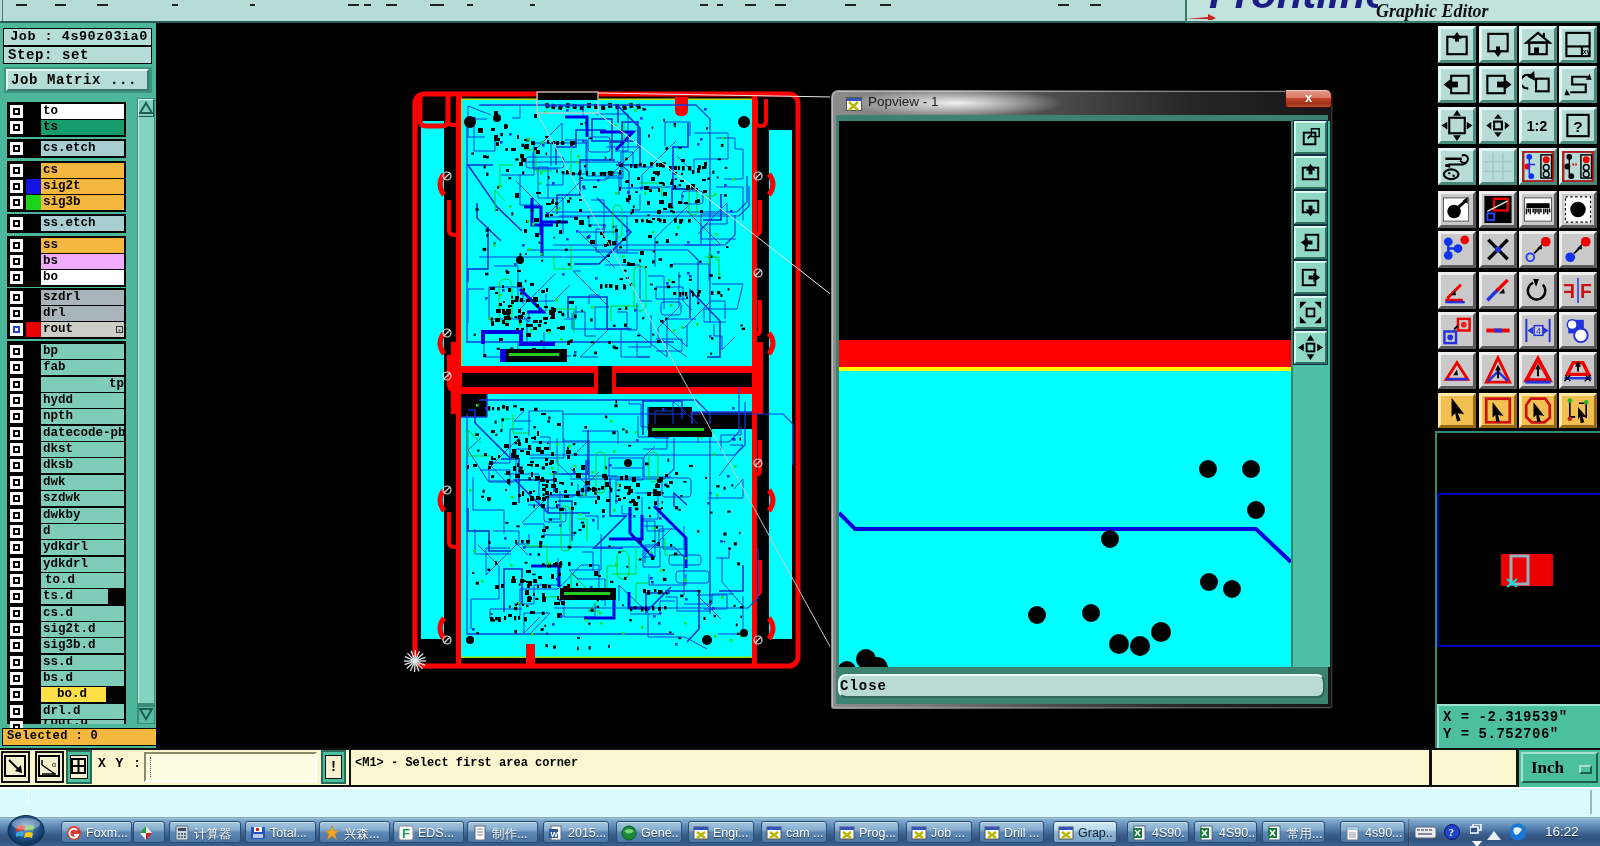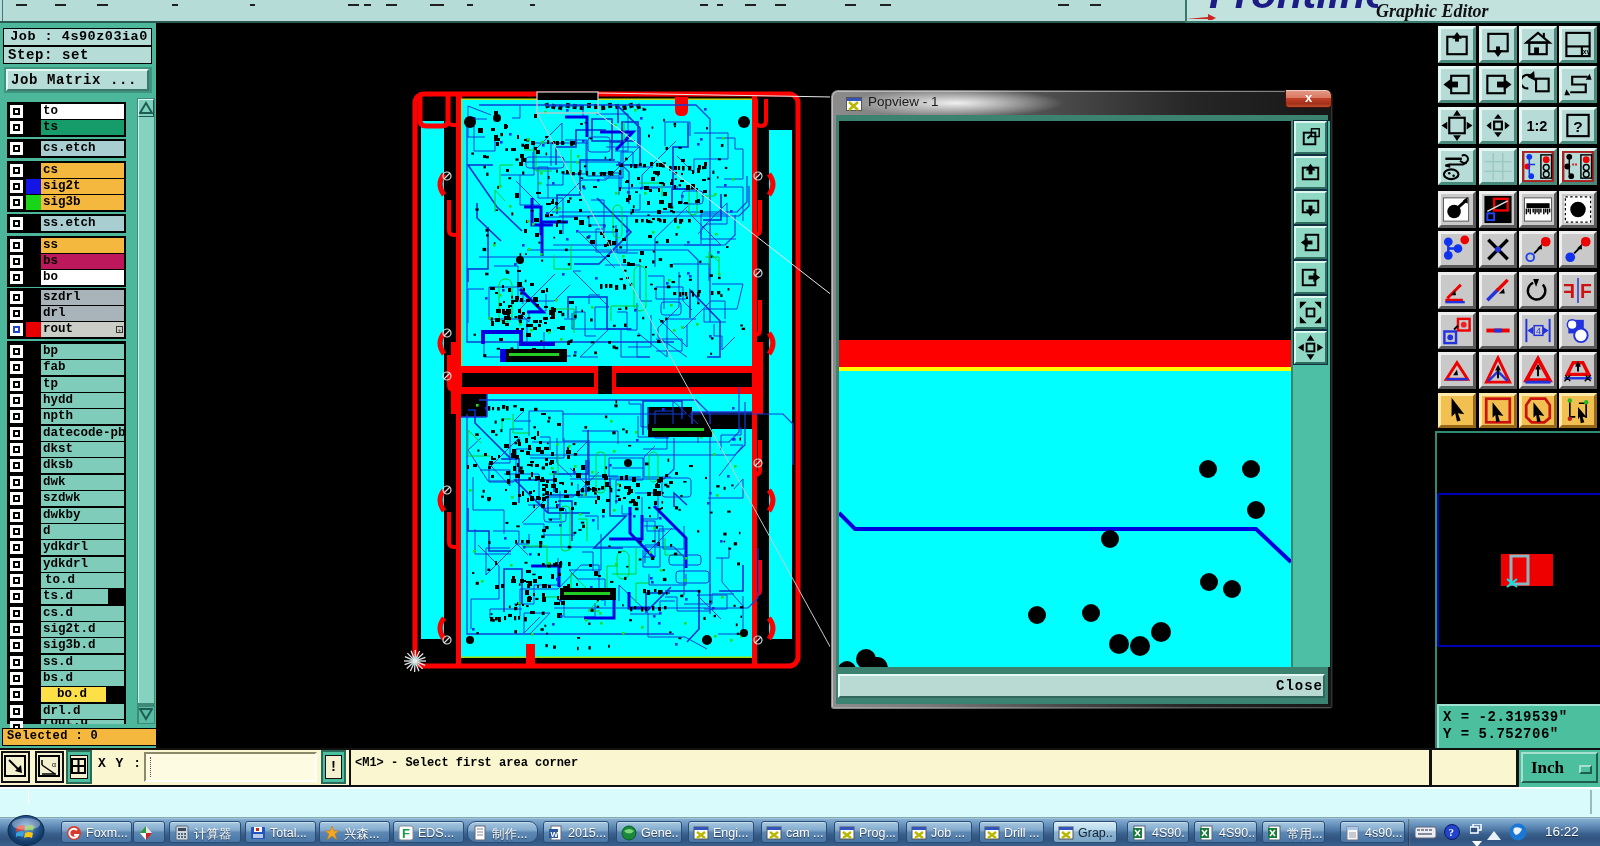--- a/index.html
+++ b/index.html
@@ -98,21 +98,21 @@
         <div style="position:absolute;left:3px;top:3px;width:7px;height:7px;border:2px solid #000;background:#fff;"></div>
       </div>
       <div style="position:absolute;left:17px;top:0px;width:15px;height:15px;background:#000;"></div>
       <div style="position:absolute;left:32px;top:0px;width:83px;height:15px;background:#f4b83f;overflow:hidden;font-family:'Liberation Mono',monospace;font-weight:bold;font-size:12.5px;line-height:15px;color:#000;padding-left:2px;letter-spacing:0px;white-space:nowrap;">ss</div>
     </div>
 <div style="position:absolute;left:9px;top:254px;width:115px;height:15px;background:#000;">
       <div style="position:absolute;left:1px;top:1px;width:13px;height:13px;background:#fff;">
         <div style="position:absolute;left:3px;top:3px;width:7px;height:7px;border:2px solid #000;background:#fff;"></div>
       </div>
       <div style="position:absolute;left:17px;top:0px;width:15px;height:15px;background:#000;"></div>
-      <div style="position:absolute;left:32px;top:0px;width:83px;height:15px;background:#be185d;overflow:hidden;font-family:'Liberation Mono',monospace;font-weight:bold;font-size:12.5px;line-height:15px;color:#000;padding-left:2px;letter-spacing:0px;white-space:nowrap;">bs</div>
+      <div style="position:absolute;left:32px;top:0px;width:83px;height:15px;background:#f0abfc;overflow:hidden;font-family:'Liberation Mono',monospace;font-weight:bold;font-size:12.5px;line-height:15px;color:#000;padding-left:2px;letter-spacing:0px;white-space:nowrap;">bs</div>
     </div>
 <div style="position:absolute;left:9px;top:270px;width:115px;height:15px;background:#000;">
       <div style="position:absolute;left:1px;top:1px;width:13px;height:13px;background:#fff;">
         <div style="position:absolute;left:3px;top:3px;width:7px;height:7px;border:2px solid #000;background:#fff;"></div>
       </div>
       <div style="position:absolute;left:17px;top:0px;width:15px;height:15px;background:#000;"></div>
       <div style="position:absolute;left:32px;top:0px;width:83px;height:15px;background:#ffffff;overflow:hidden;font-family:'Liberation Mono',monospace;font-weight:bold;font-size:12.5px;line-height:15px;color:#000;padding-left:2px;letter-spacing:0px;white-space:nowrap;">bo</div>
     </div>
 <div style="position:absolute;left:7px;top:288px;width:119px;height:51px;background:#000;"></div>
 <div style="position:absolute;left:9px;top:290px;width:115px;height:15px;background:#000;">
@@ -145,21 +145,21 @@
       <div style="position:absolute;left:17px;top:0px;width:15px;height:15px;background:#000;"></div>
       <div style="position:absolute;left:32px;top:0px;width:83px;height:15px;background:#7fccba;overflow:hidden;font-family:'Liberation Mono',monospace;font-weight:bold;font-size:12.5px;line-height:15px;color:#000;padding-left:2px;letter-spacing:0px;white-space:nowrap;">bp</div>
     </div>
 <div style="position:absolute;left:9px;top:360px;width:115px;height:15px;background:#000;">
       <div style="position:absolute;left:1px;top:1px;width:13px;height:13px;background:#fff;">
         <div style="position:absolute;left:3px;top:3px;width:7px;height:7px;border:2px solid #000;background:#fff;"></div>
       </div>
       <div style="position:absolute;left:17px;top:0px;width:15px;height:15px;background:#000;"></div>
       <div style="position:absolute;left:32px;top:0px;width:83px;height:15px;background:#7fccba;overflow:hidden;font-family:'Liberation Mono',monospace;font-weight:bold;font-size:12.5px;line-height:15px;color:#000;padding-left:2px;letter-spacing:0px;white-space:nowrap;">fab</div>
     </div>
-<div style="position:absolute;left:9px;top:377px;width:115px;height:15px;background:#000;">
+<div style="position:absolute;left:9px;top:377px;width:115px;height:15px;background:#000;text-align:right;">
       <div style="position:absolute;left:1px;top:1px;width:13px;height:13px;background:#fff;">
         <div style="position:absolute;left:3px;top:3px;width:7px;height:7px;border:2px solid #000;background:#fff;"></div>
       </div>
       <div style="position:absolute;left:17px;top:0px;width:15px;height:15px;background:#000;"></div>
       <div style="position:absolute;left:32px;top:0px;width:83px;height:15px;background:#7fccba;overflow:hidden;font-family:'Liberation Mono',monospace;font-weight:bold;font-size:12.5px;line-height:15px;color:#000;padding-left:2px;letter-spacing:0px;white-space:nowrap;">tp</div>
     </div>
 <div style="position:absolute;left:9px;top:393px;width:115px;height:15px;background:#000;">
       <div style="position:absolute;left:1px;top:1px;width:13px;height:13px;background:#fff;">
         <div style="position:absolute;left:3px;top:3px;width:7px;height:7px;border:2px solid #000;background:#fff;"></div>
       </div>
@@ -1658,21 +1658,21 @@
           </svg></div>
 <div style="position:absolute;left:1px;top:210px;width:33px;height:33px;background:#8fd8c4;border-top:2px solid #dcf8ee;border-left:2px solid #dcf8ee;border-right:2px solid #2f6e5e;border-bottom:2px solid #2f6e5e;box-shadow:0 0 0 1px #134;"><svg width="29" height="29" viewBox="0 0 30 30">
             <rect x="11" y="11" width="8" height="8" fill="none" stroke="#000" stroke-width="2"></rect>
             <polygon points="15,2 11,8 19,8" fill="#000"></polygon>
             <polygon points="15,28 11,22 19,22" fill="#000"></polygon>
             <polygon points="2,15 8,11 8,19" fill="#000"></polygon>
             <polygon points="28,15 22,11 22,19" fill="#000"></polygon>
           </svg></div>
 </div>
 <div style="position:absolute;left:5px;top:580px;width:492px;height:32px;background:#3c8270;"></div>
-<div style="position:absolute;left:7px;top:584px;width:487px;height:24px;background:#b9d9d3;border-top:2px solid #e6f8f4;border-left:2px solid #e6f8f4;border-right:2px solid #31675c;border-bottom:2px solid #31675c;font-family:'Liberation Mono',monospace;font-weight:bold;font-size:14px;text-align:right;line-height:21px;color:#000;letter-spacing:1px;">Close</div>
+<div style="position:absolute;left:7px;top:584px;width:487px;height:24px;background:#b9d9d3;border-top:2px solid #e6f8f4;border-left:2px solid #e6f8f4;border-right:2px solid #31675c;border-bottom:2px solid #31675c;font-family:'Liberation Mono',monospace;font-weight:bold;font-size:14px;text-align:left;line-height:21px;color:#000;letter-spacing:1px;border-radius:8px;">Close</div>
 </div>
 
 <div style="position:absolute;left:1437px;top:23px;width:163px;height:410px;background:#000;">
 <div style="position:absolute;left:1px;top:3px;width:38px;height:37px;background:#b7dcd8;border-top:3px solid #e4f6f2;border-left:3px solid #e4f6f2;border-right:3px solid #49897c;border-bottom:3px solid #49897c;"><svg width="32" height="31" viewBox="0 0 32 32">
           <rect x="6" y="8" width="20" height="18" stroke="#000" stroke-width="2.2" fill="none"></rect>
           <polygon points="16,3 21,10 11,10" fill="#000"></polygon>
           <rect x="14" y="8" width="4" height="5" fill="#000"></rect>
         </svg></div>
 <div style="position:absolute;left:42px;top:3px;width:38px;height:37px;background:#b7dcd8;border-top:3px solid #e4f6f2;border-left:3px solid #e4f6f2;border-right:3px solid #49897c;border-bottom:3px solid #49897c;"><svg width="32" height="31" viewBox="0 0 32 32">
           <rect x="6" y="5" width="20" height="18" stroke="#000" stroke-width="2.2" fill="none"></rect>
@@ -2014,21 +2014,21 @@
         </svg></div>
       <span style="position:absolute;left:24px;top:4px;font-family:'Liberation Sans',sans-serif;font-size:12.5px;color:#fff;text-shadow:0 1px 1px rgba(0,0,0,0.6);white-space:nowrap;overflow:hidden;max-width:43px;display:inline-block">兴森...</span>
     </div>
 <div style="position:absolute;left:393px;top:821px;width:71px;height:22px;background:linear-gradient(to bottom,#a6c8e2 0%,#85acce 40%,#5d88b4 52%,#4a77a6 100%);border:1px solid #2b4d72;border-radius:3px;box-shadow:inset 0 1px 0 rgba(255,255,255,0.4);">
       <div style="position:absolute;left:4px;top:3px;width:16px;height:16px;"><svg width="16" height="16">
           <rect x="1" y="1" width="14" height="14" rx="2" fill="#fff" stroke="#888"></rect>
           <text x="4" y="13" font-size="13" font-weight="bold" fill="#1a9a4a" font-family="Liberation Sans">F</text>
         </svg></div>
       <span style="position:absolute;left:24px;top:4px;font-family:'Liberation Sans',sans-serif;font-size:12.5px;color:#fff;text-shadow:0 1px 1px rgba(0,0,0,0.6);white-space:nowrap;overflow:hidden;max-width:43px;display:inline-block">EDS...</span>
     </div>
-<div style="position:absolute;left:467px;top:821px;width:71px;height:22px;background:linear-gradient(to bottom,#a6c8e2 0%,#85acce 40%,#5d88b4 52%,#4a77a6 100%);border:1px solid #2b4d72;border-radius:9px;box-shadow:inset 0 1px 0 rgba(255,255,255,0.4);">
+<div style="position:absolute;left:467px;top:821px;width:71px;height:22px;background:linear-gradient(to bottom,#a6c8e2 0%,#85acce 40%,#5d88b4 52%,#4a77a6 100%);border:1px solid #2b4d72;border-radius:3px;box-shadow:inset 0 1px 0 rgba(255,255,255,0.4);">
       <div style="position:absolute;left:4px;top:3px;width:16px;height:16px;"><svg width="16" height="16">
           <rect x="3" y="1" width="10" height="14" fill="#fff" stroke="#667"></rect>
           <g stroke="#889" stroke-width="1">
             <line x1="5" y1="4" x2="11" y2="4"></line>
             <line x1="5" y1="7" x2="11" y2="7"></line>
             <line x1="5" y1="10" x2="11" y2="10"></line>
           </g>
         </svg></div>
       <span style="position:absolute;left:24px;top:4px;font-family:'Liberation Sans',sans-serif;font-size:12.5px;color:#fff;text-shadow:0 1px 1px rgba(0,0,0,0.6);white-space:nowrap;overflow:hidden;max-width:43px;display:inline-block">制作...</span>
     </div>

